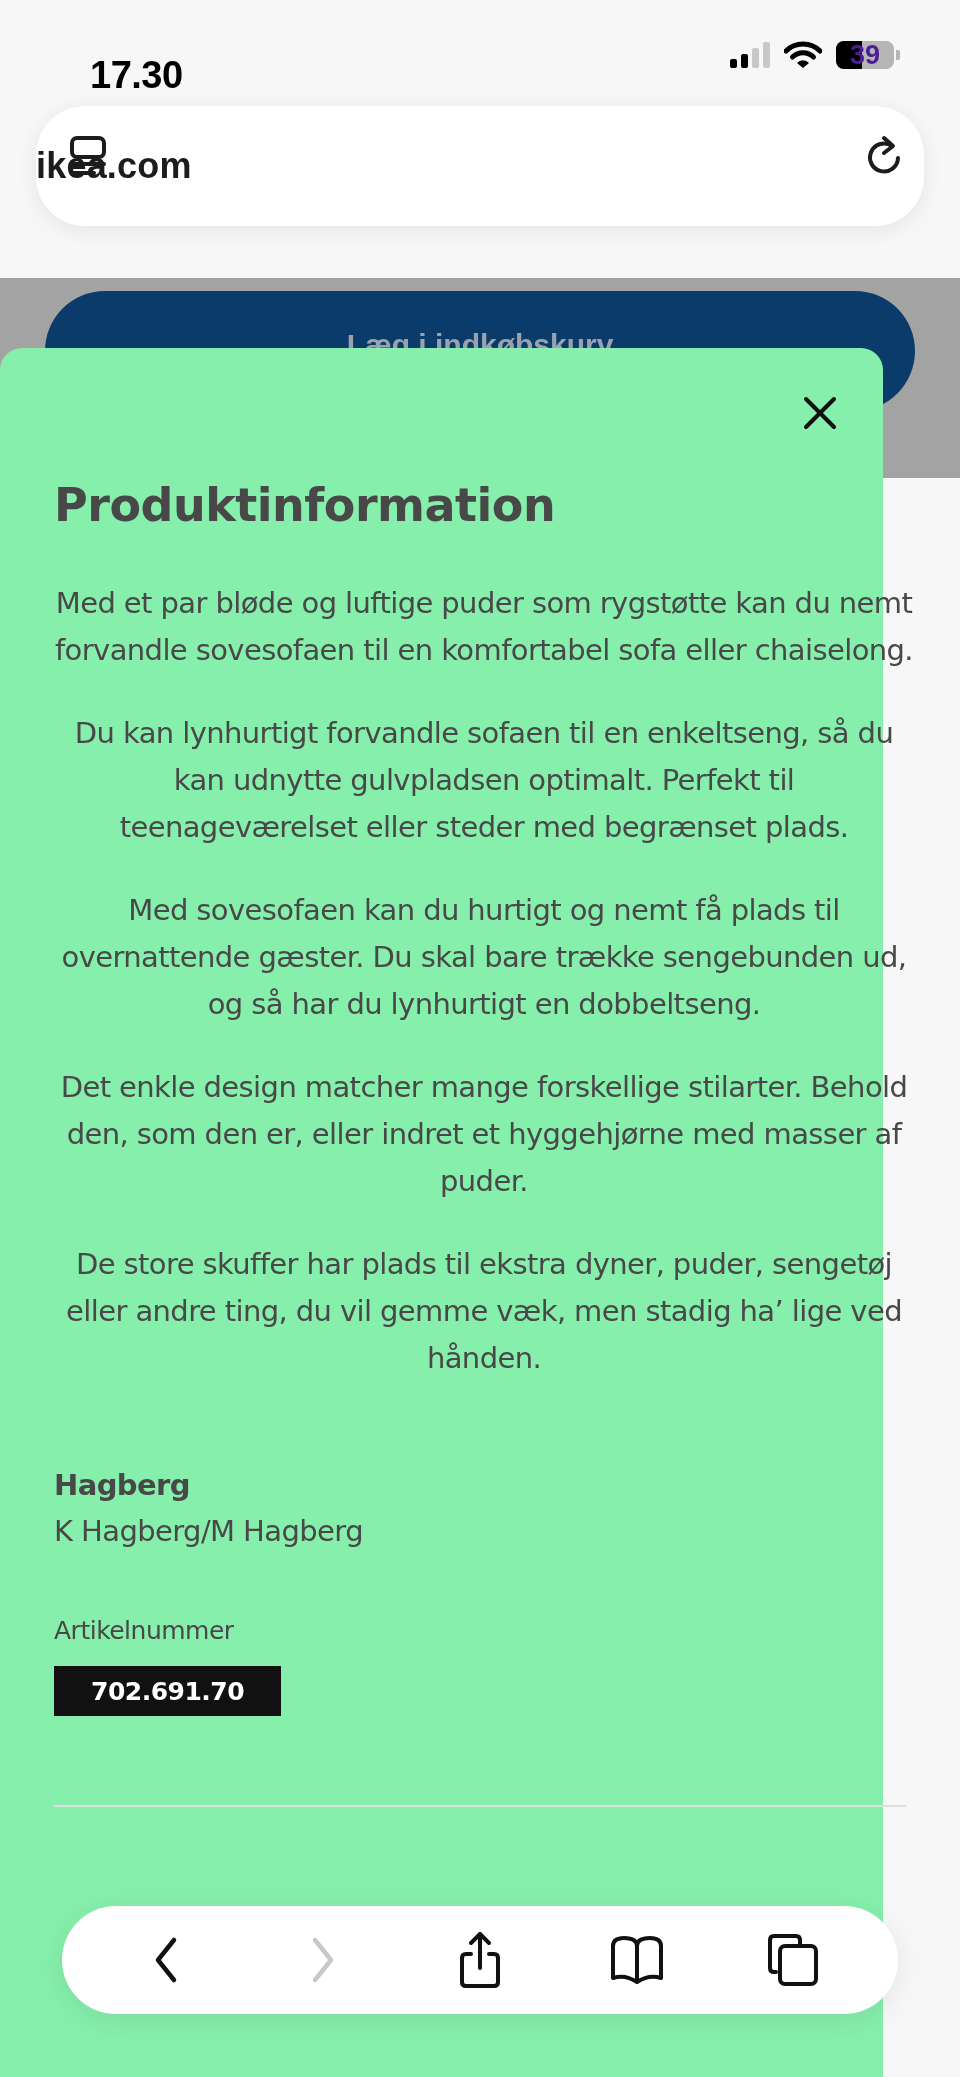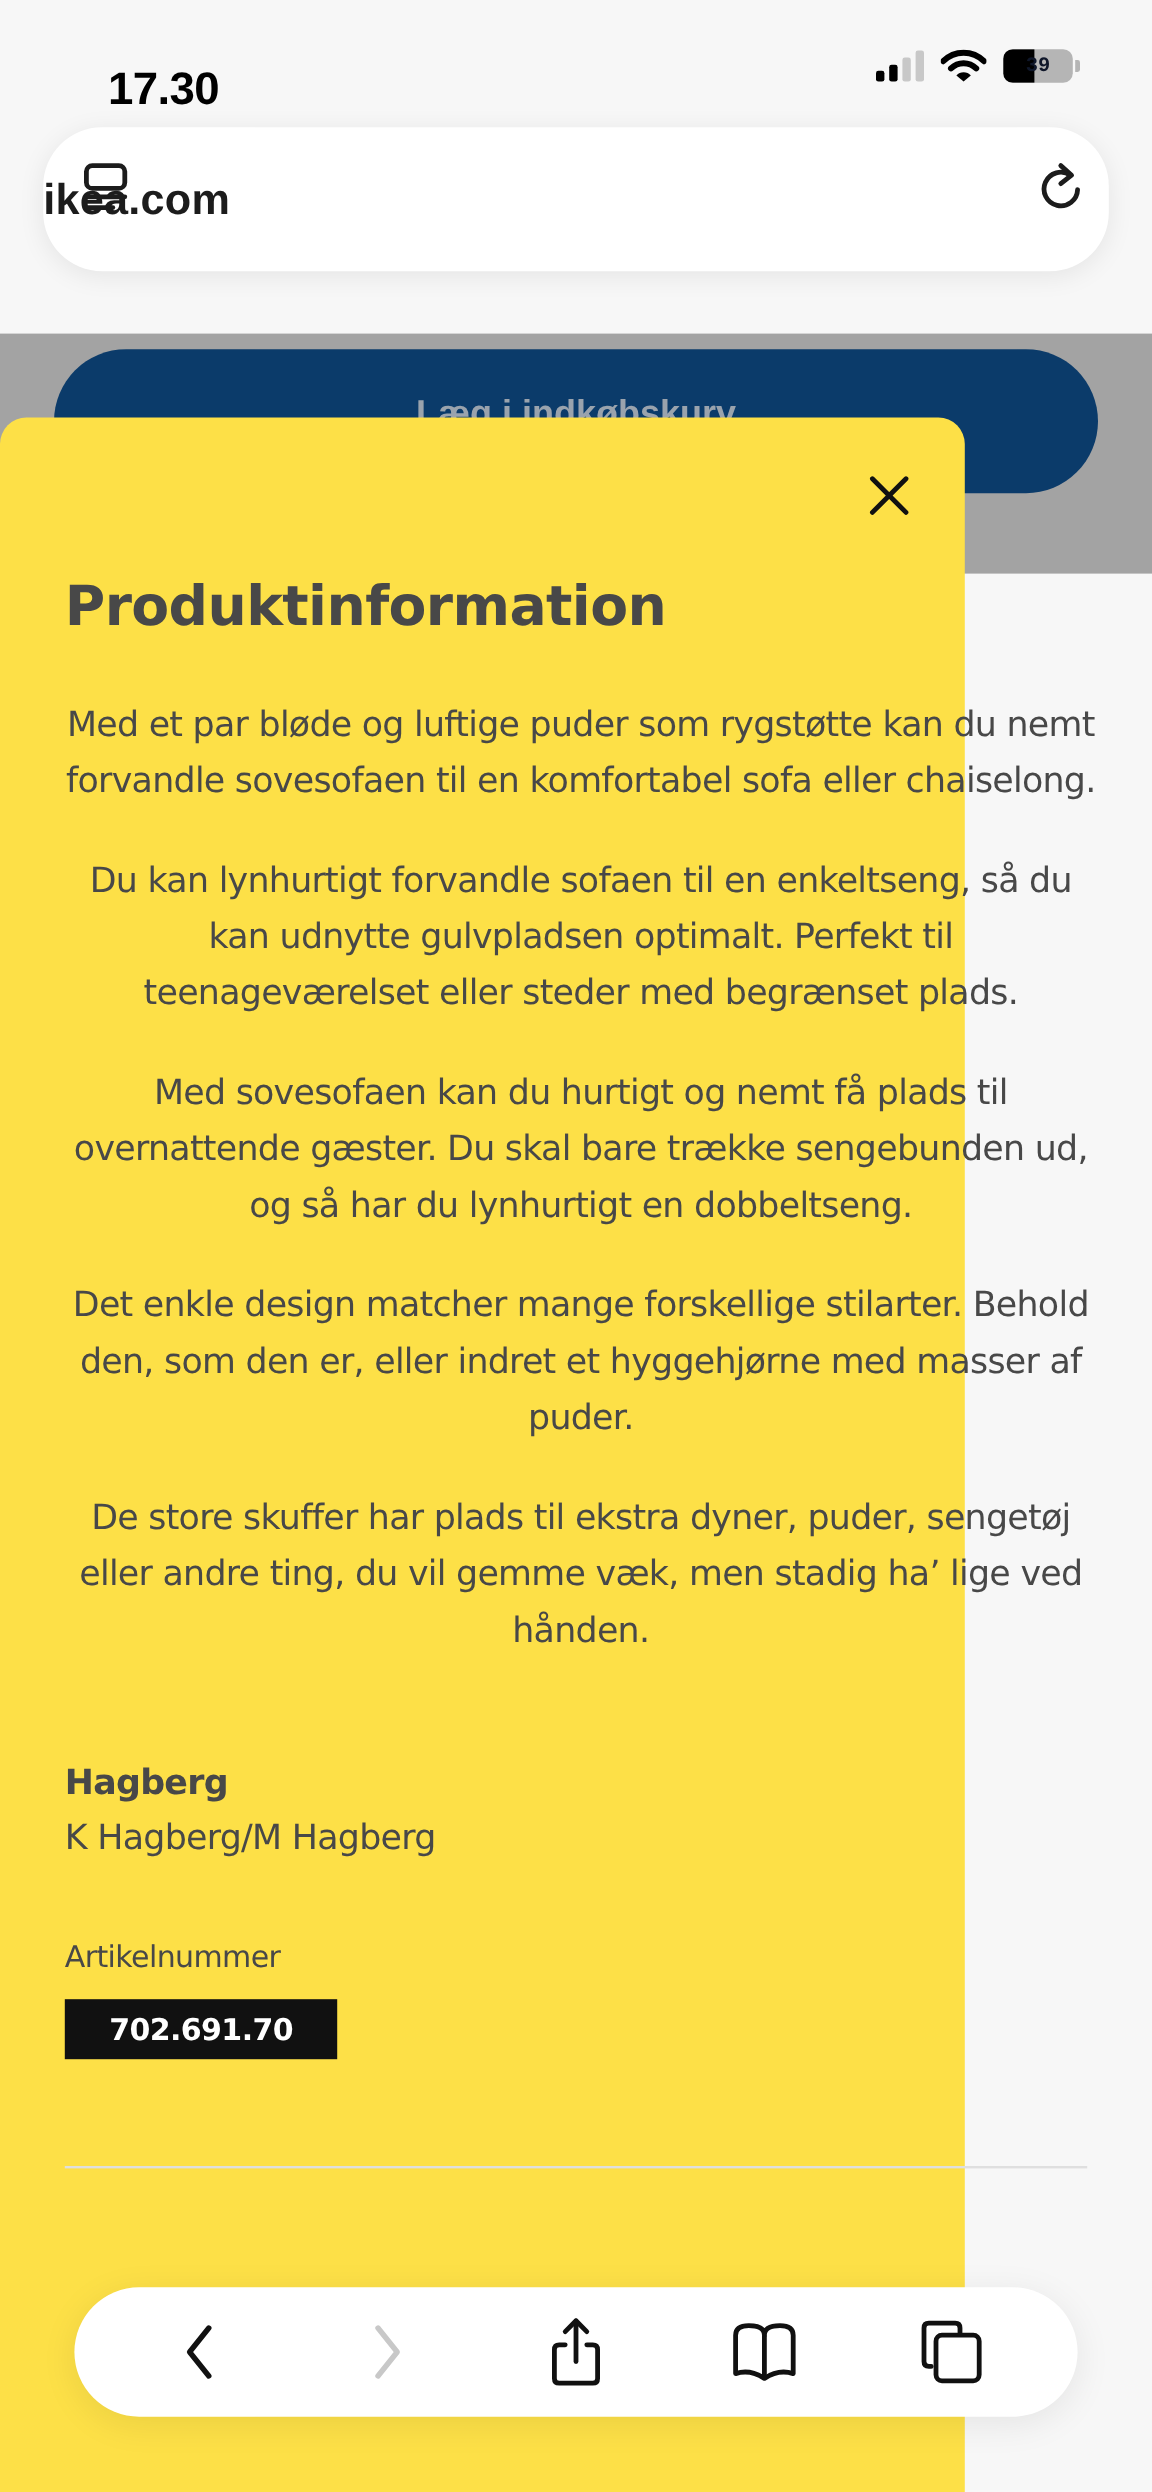--- a/index.html
+++ b/index.html
@@ -23,21 +23,21 @@
     }
     .status-icons { position: absolute; right: 60px; top: 38px; height: 34px; display: flex; align-items: center; gap: 14px; }
     .signal { display: flex; align-items: flex-end; gap: 4px; height: 26px; }
     .signal .bar { width: 7px; border-radius: 2px; background: #000; }
     .signal .bar.off { background: #c8c8c8; }
     .battery {
       position: relative; width: 58px; height: 28px; border-radius: 8px; overflow: hidden;
       background: #b5b5b5; display: flex; align-items: center; justify-content: center;
     }
     .battery .fill { position: absolute; left: 0; top: 0; bottom: 0; width: 45%; background: #000; }
-    .battery .num { position: relative; font-size: 17px; font-weight: bold; color: #0f172a; font-family: Liberation Mono, monospace; }
+    .battery .num { position: relative; font-size: 27px; font-weight: bold; color: #4c1d95; }
     .battery-tip { width: 4px; height: 10px; background: #b5b5b5; border-radius: 0 2px 2px 0; margin-left: -12px; }
 
     
     .url-bar {
       position: absolute; left: 36px; top: 106px; width: 888px; height: 120px;
       background: #fff; border-radius: 49px;
       box-shadow: 0 4px 22px rgba(0,0,0,0.08);
       display: flex; align-items: center; 
     }
     .url-text { font-size: 36px; font-weight: bold; color: #1c1c1c; letter-spacing: 0.2px; }
@@ -49,22 +49,22 @@
     .cart-button {
       position: absolute; left: 45px; top: 13px; width: 870px; height: 120px;
       background: #0b3b6a; border-radius: 60px;
       display: flex; align-items: center; justify-content: center;
       padding-bottom: 12px;
     }
     .cart-button span { color: #9aa3ad; font-size: 30px; font-weight: bold; }
 
     
     .sheet {
-      position: absolute; left: 0; top: 348px; width: 804px; height: 1729px;
-      background: #fde047; border-radius: 22px 22px 0 0;
+      position: absolute; left: 0; top: 348px; width: 883px; height: 1729px;
+      background: #86efac; border-radius: 22px 22px 0 0;
     }
     .close-btn { position: absolute; right: 40px; top: 42px; width: 46px; height: 46px; cursor: pointer; }
     .sheet-title {
       position: absolute; left: 54px; top: 130px;
       font-size: 46px; font-weight: bold; color: #484848;
       font-family: "DejaVu Sans", sans-serif; letter-spacing: -0.5px;
     }
     .desc { position: absolute; left: 54px; top: 232px; width: 860px; text-align: center; }
     .desc p {
       font-family: "DejaVu Sans", sans-serif;

